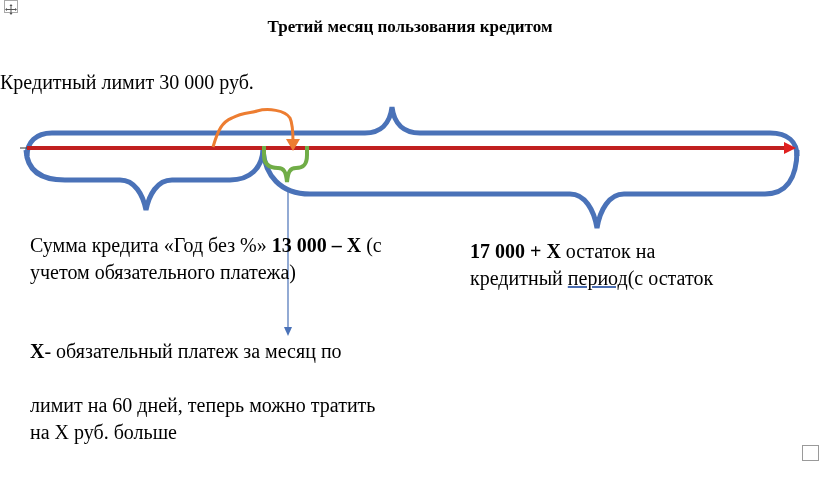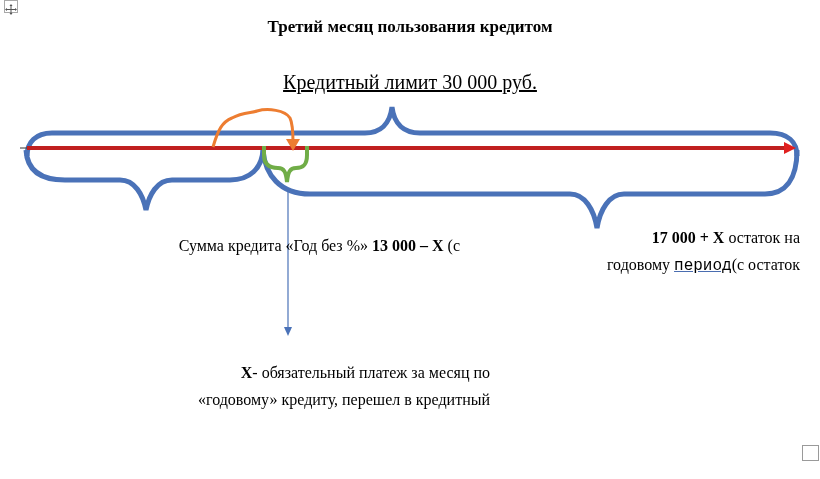--- a/index.html
+++ b/index.html
@@ -4,26 +4,26 @@
   <style>
     html, body { margin: 0; padding: 0; background: #ffffff; }
     body { width: 820px; height: 479px; position: relative; overflow: hidden;
            font-family: "Liberation Serif", "DejaVu Serif", serif; color: #000; }
     .abs { position: absolute; }
     .move-handle { left: 4px; top: 0px; width: 14px; height: 13px; border: 1px solid #a8a8a8;
                    background: #fff; box-sizing: border-box; }
     .resize-handle { left: 802px; top: 445px; width: 17px; height: 16px; border: 1px solid #9a9a9a;
                      background: #fff; box-sizing: border-box; }
     .title { left: 0; width: 820px; top: 17px; text-align: center; font-weight: bold; font-size: 17px; }
-    .limit { left: 0; width: 820px; top: 71px; text-align: center; font-size: 20px; text-decoration: underline; }
-    .txt { font-size: 16px; line-height: 27px; text-align: right; }
+    .limit { left: 0; width: 820px; top: 71px; text-align: left; font-size: 20px; }
+    .txt { font-size: 20px; line-height: 27px; text-align: left; }
     .left-label { left: 30px; width: 430px; top: 232px; }
-    .right-label { left: 470px; width: 330px; top: 224px; }
-    .bottom-label { left: 30px; width: 460px; top: 359px; }
-    .underlined { text-decoration: underline; text-decoration-color: #4a6db0; font-family: Liberation Mono, monospace; }
+    .right-label { left: 470px; width: 330px; top: 238px; }
+    .bottom-label { left: 30px; width: 460px; top: 338px; }
+    .underlined { text-decoration: underline; text-decoration-color: #4a6db0; }
     svg.diagram { position: absolute; left: 0; top: 0; }
   </style>
 </head>
 <body>
 
 <div class="abs move-handle">
   <svg width="12" height="11" viewBox="0 0 12 11">
     <line x1="6" y1="1" x2="6" y2="10" stroke="#555" stroke-width="1"></line>
     <line x1="1" y1="5.5" x2="11" y2="5.5" stroke="#555" stroke-width="1"></line>
     <polygon points="6,0 4.5,2 7.5,2" fill="#555"></polygon>
@@ -52,26 +52,28 @@
 
   <line x1="288" y1="190" x2="288" y2="328" stroke="#4a72b8" stroke-width="1.2"></line>
   <polygon points="288,336 284,327 292,327" fill="#4a72b8"></polygon>
 </svg>
 
 <div class="abs title">Третий месяц пользования кредитом</div>
 <div class="abs limit">Кредитный лимит 30 000 руб.</div>
 
 <div class="abs txt left-label">
   <span>Сумма кредита «Год без %» </span><b>13 000 – X</b><span> (с</span><br>
+  <span>учетом обязательного платежа)</span>
 </div>
 
 <div class="abs txt right-label">
   <b>17 000 + X</b><span> остаток на</span><br>
-  <span>годовому </span><span class="underlined">период</span><span>(с остаток</span><br>
+  <span>кредитный </span><span class="underlined">период</span><span>(с остаток</span><br>
 </div>
 
 <div class="abs txt bottom-label">
   <b>X</b><span>- обязательный платеж за месяц по</span><br>
-  <span>«годовому» кредиту, перешел в кредитный</span><br>
   <br>
+  <span>лимит на 60 дней, теперь можно тратить</span><br>
+  <span>на X руб. больше</span>
 </div>
 
 <div class="abs resize-handle"></div>
 
 </body></html>

